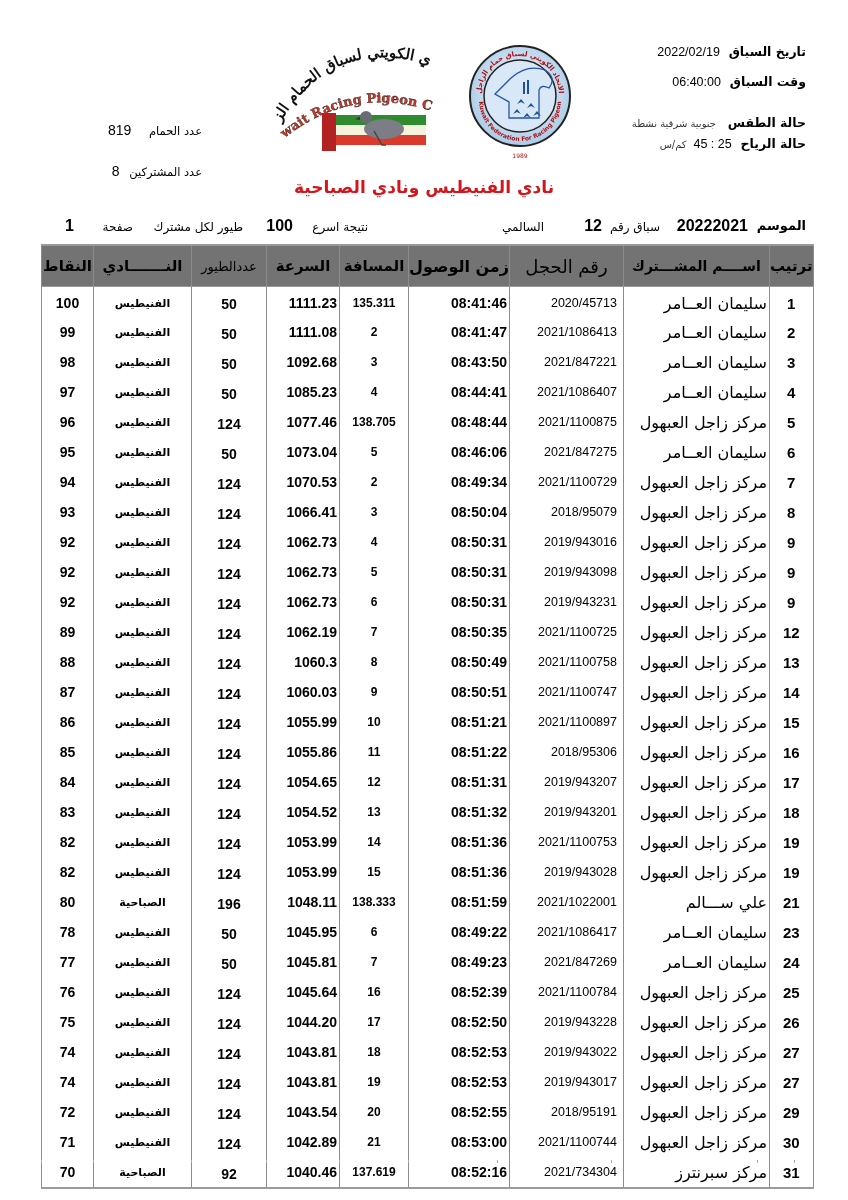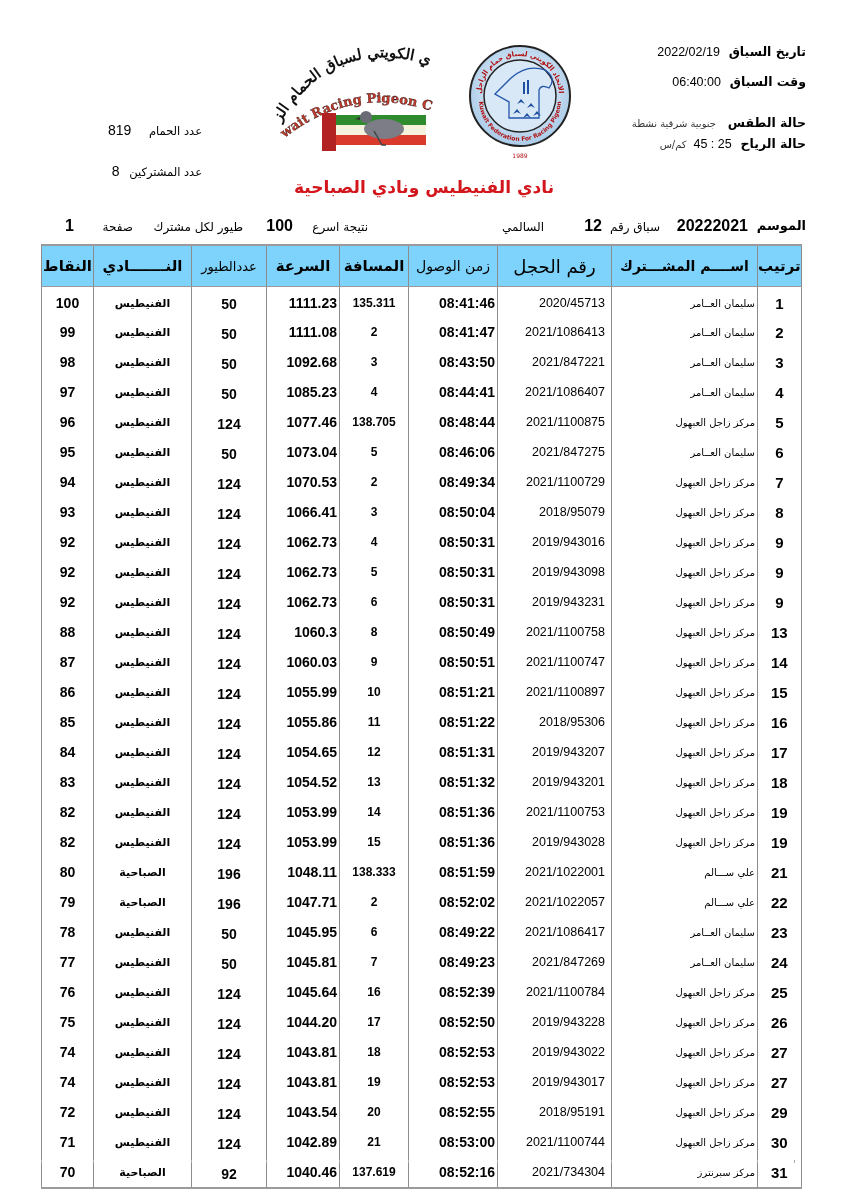--- a/index.html
+++ b/index.html
@@ -17,33 +17,33 @@
   .meta-row span { position: absolute; top: 0; }
   .meta-big { font-family: "Liberation Sans", sans-serif; font-weight: bold; font-size: 16px; }
   .meta-lbl-b { font-weight: bold; font-size: 13px; }
   .meta-lbl { font-size: 12px; }
   
   .logo-fed { position: absolute; left: 467px; top: 42px; width: 106px; height: 120px; }
   .logo-club { position: absolute; left: 262px; top: 45px; width: 190px; height: 110px; }
   
   table.results { position: absolute; left: 41px; top: 244px; border-collapse: collapse; table-layout: fixed; direction: ltr; }
   table.results td, table.results th { border-left: 1px solid #8c8c8c; border-right: 1px solid #8c8c8c; padding: 0; overflow: hidden; white-space: nowrap; }
-  table.results thead th { background: #7dd3fc; height: 40px; font-weight: bold; font-size: 15px; direction: rtl;
+  table.results thead th { background: #737373; height: 40px; font-weight: bold; font-size: 15px; direction: rtl;
                            border-top: 2px solid #9a9a9a; border-bottom: 1px solid #9a9a9a; vertical-align: middle; }
   table.results tbody td { height: 26px; vertical-align: middle; }
   table.results tbody tr:first-child td { padding-top: 2px; }
   table.results tbody tr:last-child td { border-bottom: 2px solid #9a9a9a; }
   .c-pts { text-align: center; font-family: "Liberation Sans", sans-serif; font-weight: bold; font-size: 14px; }
   .c-club { text-align: center; font-weight: bold; font-size: 11px; direction: rtl; }
   .c-birds { text-align: center; font-family: "Liberation Sans", sans-serif; font-weight: bold; font-size: 14px; padding-top: 4px !important; margin-top: 43px; }
   .c-speed { text-align: right; font-family: "Liberation Sans", sans-serif; font-weight: bold; font-size: 14px; padding-right: 2px !important; }
   .c-dist { text-align: center; font-family: "Liberation Sans", sans-serif; font-weight: bold; font-size: 12px; }
   .c-time { text-align: right; font-family: "Liberation Sans", sans-serif; font-weight: bold; font-size: 14px; padding-right: 2px !important; }
   .c-ring { text-align: right; font-family: "Liberation Sans", sans-serif; font-size: 12.5px; padding-right: 6px !important; }
-  .c-name { text-align: right; font-size: 10px; direction: rtl; padding-right: 2px !important; }
+  .c-name { text-align: right; font-size: 16px; direction: rtl; padding-right: 2px !important; }
   .c-rank { text-align: center; font-family: "Liberation Sans", sans-serif; font-weight: bold; font-size: 15px; }
   .foot-ticks { position: absolute; top: 1160px; left: 0; width: 848px; height: 4px; }
   .foot-ticks i { position: absolute; top: 0; width: 1px; height: 3px; background: #aaa; }
 </style>
 </head>
 <body>
 
 <div class="info-line" style="top:44px;">
   <span class="lbl">تاريخ السباق</span>
   <span class="val">2022/02/19</span>
@@ -155,21 +155,21 @@
     <col style="width:146px">
     <col style="width:37px">
   </colgroup>
   <thead>
     <tr>
       <th>النقاط</th>
       <th>النـــــــادي</th>
       <th style="font-size:13px; font-weight:normal">عددالطيور</th>
       <th>السرعة</th>
       <th>المسافة</th>
-      <th style="font-weight:normal; font-size:14px">زمن الوصول</th>
+      <th style="font-weight:bold; font-size:16px">زمن الوصول</th>
       <th style="font-weight:normal; font-size:18px">رقم الحجل</th>
       <th style="font-weight:bold; font-size:14px">اســــم المشـــترك</th>
       <th>ترتيب</th>
     </tr>
   </thead>
   <tbody id="results-body">
       <tr>
         <td class="c-pts">100</td>
         <td class="c-club">الفنيطيس</td>
         <td class="c-birds">50</td>
@@ -282,20 +282,31 @@
       <tr>
         <td class="c-pts">92</td>
         <td class="c-club">الفنيطيس</td>
         <td class="c-birds">124</td>
         <td class="c-speed">1062.73</td>
         <td class="c-dist">6</td>
         <td class="c-time">08:50:31</td>
         <td class="c-ring">2019/943231</td>
         <td class="c-name">مركز زاجل العبهول</td>
         <td class="c-rank">9</td>
+      </tr>
+      <tr>
+        <td class="c-pts">89</td>
+        <td class="c-club">الفنيطيس</td>
+        <td class="c-birds">124</td>
+        <td class="c-speed">1062.19</td>
+        <td class="c-dist">7</td>
+        <td class="c-time">08:50:35</td>
+        <td class="c-ring">2021/1100725</td>
+        <td class="c-name">مركز زاجل العبهول</td>
+        <td class="c-rank">12</td>
       </tr>
       <tr>
         <td class="c-pts">88</td>
         <td class="c-club">الفنيطيس</td>
         <td class="c-birds">124</td>
         <td class="c-speed">1060.3</td>
         <td class="c-dist">8</td>
         <td class="c-time">08:50:49</td>
         <td class="c-ring">2021/1100758</td>
         <td class="c-name">مركز زاجل العبهول</td>
@@ -381,31 +392,20 @@
       <tr>
         <td class="c-pts">80</td>
         <td class="c-club">الصباحية</td>
         <td class="c-birds">196</td>
         <td class="c-speed">1048.11</td>
         <td class="c-dist">138.333</td>
         <td class="c-time">08:51:59</td>
         <td class="c-ring">2021/1022001</td>
         <td class="c-name">علي ســـالم</td>
         <td class="c-rank">21</td>
-      </tr>
-      <tr>
-        <td class="c-pts">79</td>
-        <td class="c-club">الصباحية</td>
-        <td class="c-birds">196</td>
-        <td class="c-speed">1047.71</td>
-        <td class="c-dist">2</td>
-        <td class="c-time">08:52:02</td>
-        <td class="c-ring">2021/1022057</td>
-        <td class="c-name">علي ســـالم</td>
-        <td class="c-rank">22</td>
       </tr>
       <tr>
         <td class="c-pts">78</td>
         <td class="c-club">الفنيطيس</td>
         <td class="c-birds">50</td>
         <td class="c-speed">1045.95</td>
         <td class="c-dist">6</td>
         <td class="c-time">08:49:22</td>
         <td class="c-ring">2021/1086417</td>
         <td class="c-name">سليمان العــامر</td>

